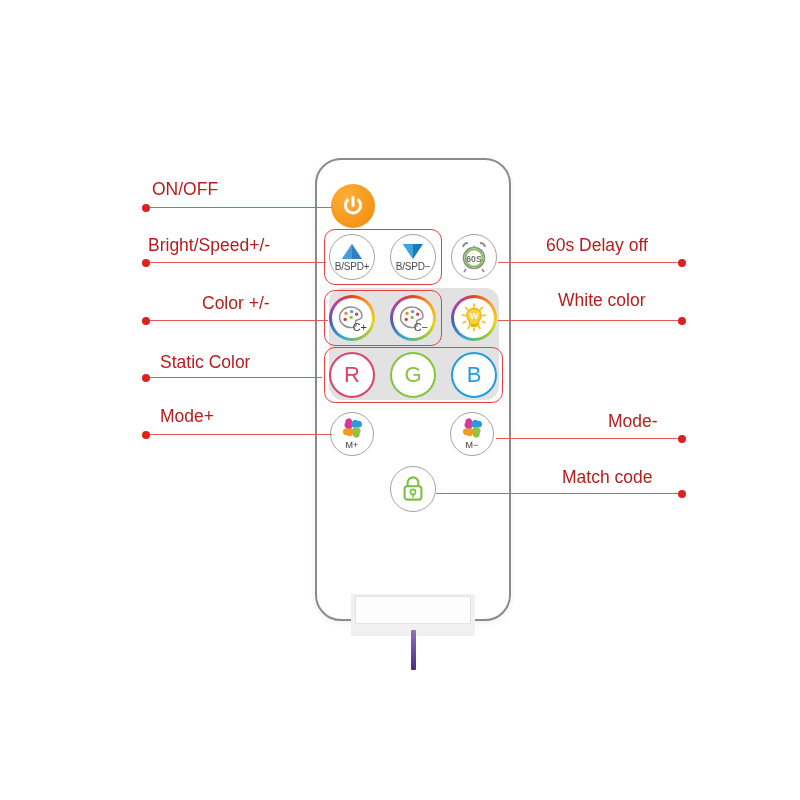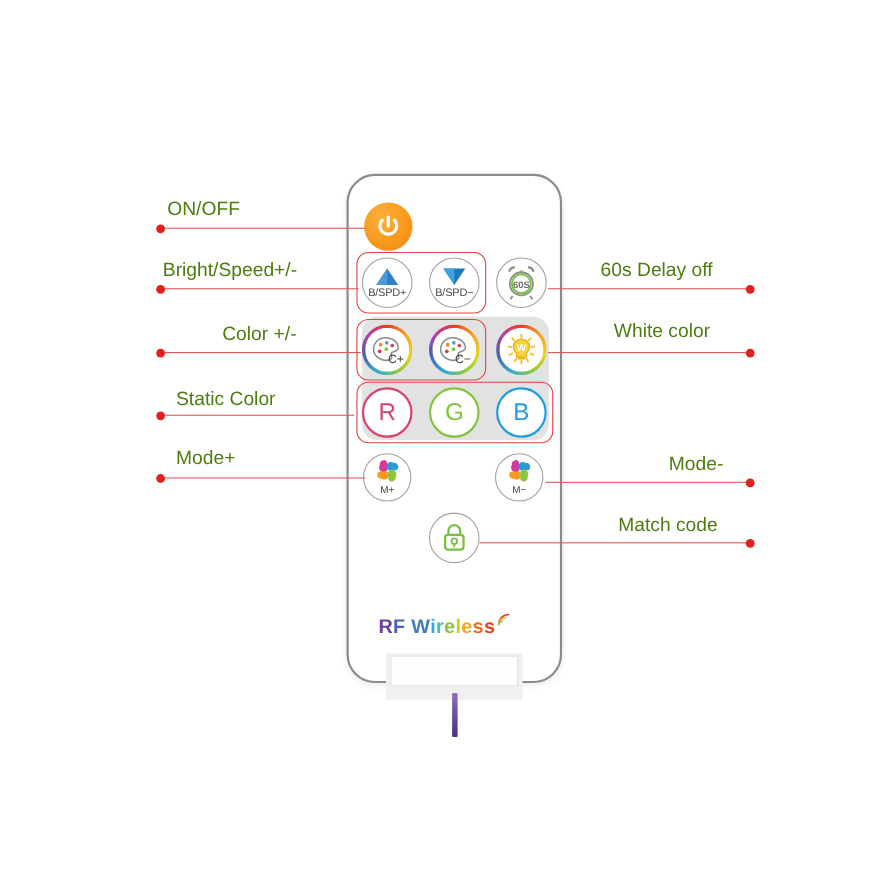--- a/index.html
+++ b/index.html
@@ -130,21 +130,21 @@
   #rf-text .l4{color:#45bfa8;}
   #rf-text .l5{color:#8cc63f;}
   #rf-text .l6{color:#cfcf20;}
   #rf-text .l7{color:#f5a623;}
   #rf-text .l8{color:#ef6c23;}
   #rf-text .l9{color:#e8401f;}
   #rf-signal{margin-left:1px;margin-bottom:8px;}
 
   
   .callout-label{
-    position:absolute;font-size:17.5px;color:#4d7c0f;white-space:nowrap;
+    position:absolute;font-size:17.5px;color:#b91c1c;white-space:nowrap;
     font-family:"Liberation Sans", sans-serif;line-height:1;
   }
   .callout-line{position:absolute;height:1.4px;background:#e05a5a;}
   .callout-dot{position:absolute;width:8px;height:8px;border-radius:50%;background:#e01f1f;}
 
   
   .hl{position:absolute;border:1.8px solid #e8403f;border-radius:11px;box-sizing:border-box;}
   #hl-spd{left:324px;top:229px;width:118px;height:56px;}
   #hl-color{left:324px;top:290px;width:118px;height:56px;}
   #hl-rgb{left:324px;top:347px;width:179px;height:56px;}
@@ -284,28 +284,20 @@
   </div>
 
   <div class="hl" id="hl-spd"></div>
   <div class="hl" id="hl-color"></div>
   <div class="hl" id="hl-rgb"></div>
 
   <div id="battery-area"></div>
   <div id="battery-line"></div>
   <div id="plastic-tab"></div>
 
-  <div id="rf-wireless">
-    <span id="rf-text"><span class="l0">R</span><span class="l1">F</span><span class="l1">&nbsp;</span><span class="l2">W</span><span class="l3">i</span><span class="l4">r</span><span class="l5">e</span><span class="l6">l</span><span class="l7">e</span><span class="l8">s</span><span class="l9">s</span></span>
-    <svg id="rf-signal" width="14" height="14" viewBox="0 0 14 14">
-      <path d="M2.4 11.6 A9 9 0 0 1 11.4 2.6" stroke="#e8401f" stroke-width="1.5" fill="none" stroke-linecap="round"></path>
-      <path d="M2.4 11.6 A6 6 0 0 1 8.4 5.6" stroke="#f5a623" stroke-width="1.5" fill="none" stroke-linecap="round"></path>
-      <path d="M2.4 11.6 A3 3 0 0 1 5.4 8.6" stroke="#8cc63f" stroke-width="1.5" fill="none" stroke-linecap="round"></path>
-    </svg>
-  </div>
 
   <div class="callout-label" style="left:152px;top:181px;">ON/OFF</div>
   <div class="callout-line" style="left:146px;top:207px;width:186px;"></div>
   <div class="callout-dot" style="left:142px;top:203.5px;"></div>
 
   <div class="callout-label" style="left:148px;top:237px;">Bright/Speed+/-</div>
   <div class="callout-line" style="left:146px;top:262px;width:180px;"></div>
   <div class="callout-dot" style="left:142px;top:258.5px;"></div>
 
   <div class="callout-label" style="left:156px;top:295px;margin-left:46px;">Color +/-</div>

